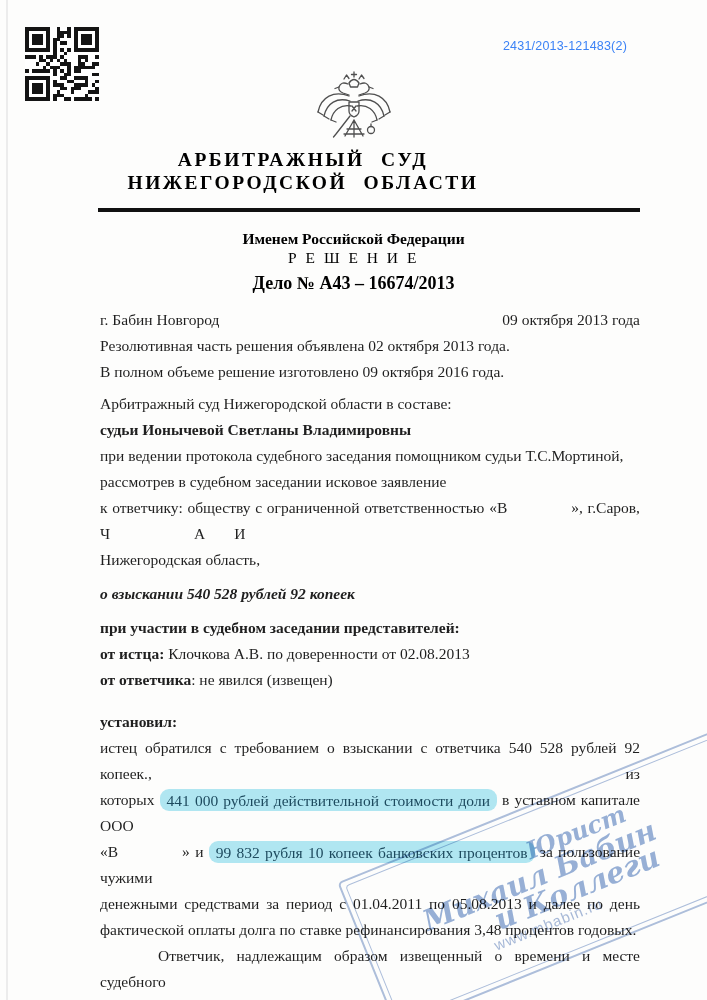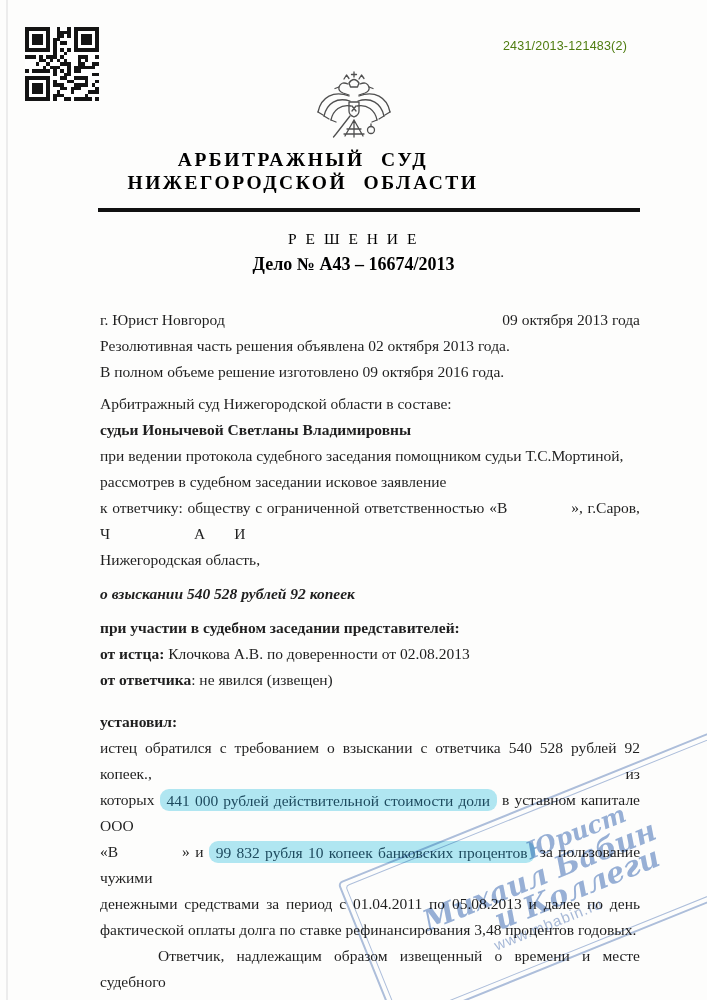--- a/index.html
+++ b/index.html
@@ -3,21 +3,21 @@
 <meta charset="utf-8">
 <style>
   html,body{margin:0;padding:0;background:#ffffff;}
   .page{position:relative;width:707px;height:1000px;background:#fdfdfc;overflow:hidden;
         font-family:"Liberation Serif",serif;color:#1f1f1f;}
   .scan-edge{position:absolute;left:6px;top:0;width:2px;height:100%;background:#ececec;}
 
   
   .qr{position:absolute;left:25px;top:27px;width:74px;height:74px;}
   .docnum{position:absolute;top:39px;right:80px;font-family:"Liberation Sans",sans-serif;
-          font-size:12.5px;color:#4d7c0f;letter-spacing:.2px;}
+          font-size:12.5px;color:#3b82f6;letter-spacing:.2px;}
   .emblem{position:absolute;left:308px;top:70px;}
 
   .court-title{position:absolute;left:0;top:149px;width:606px;text-align:center;
                font-weight:bold;font-size:19.5px;letter-spacing:2.5px;word-spacing:9px;
                line-height:22.5px;color:#000;}
   .rule{position:absolute;left:98px;top:208px;width:542px;height:3.5px;background:#111;}
 
   .heading{position:absolute;left:0;top:229px;width:707px;text-align:center;color:#000;}
   .h-inname{font-weight:bold;font-size:15.5px;line-height:19px;}
   .h-decision{font-weight:normal;font-size:15.5px;letter-spacing:2.5px;line-height:20px;}
@@ -307,27 +307,28 @@
     </g>
   </svg>
 
   <div class="court-title">
     <div>АРБИТРАЖНЫЙ СУД</div>
     <div>НИЖЕГОРОДСКОЙ ОБЛАСТИ</div>
   </div>
   <div class="rule"></div>
 
   <div class="heading">
+    <div class="h-inname">Именем Российской Федерации</div>
     <div class="h-decision">Р Е Ш Е Н И Е</div>
     <div class="h-case">Дело № А43 – 16674/2013</div>
   </div>
 
   <div class="body-text">
     <div class="ln row">
-        <span>г. Юрист Новгород</span>
+        <span>г. Бабин Новгород</span>
         <span>09 октября 2013 года</span>
       </div>
     <div class="ln">Резолютивная часть решения объявлена 02 октября 2013 года.</div>
     <div class="ln">В полном объеме решение изготовлено 09 октября 2016 года.</div>
 
     <div class="ln mt6">Арбитражный суд Нижегородской области в составе:</div>
     <div class="ln b">судьи  Ионычевой Светланы Владимировны</div>
     <div class="ln">при ведении протокола судебного заседания помощником судьи Т.С.Мортиной,</div>
     <div class="ln">рассмотрев в  судебном заседании исковое заявление</div>
     <div class="ln jst"><span>к  ответчику:  обществу  с  ограниченной  ответственностью  «В</span><span class="redact"></span><span>»,  г.Саров,</span></div>

